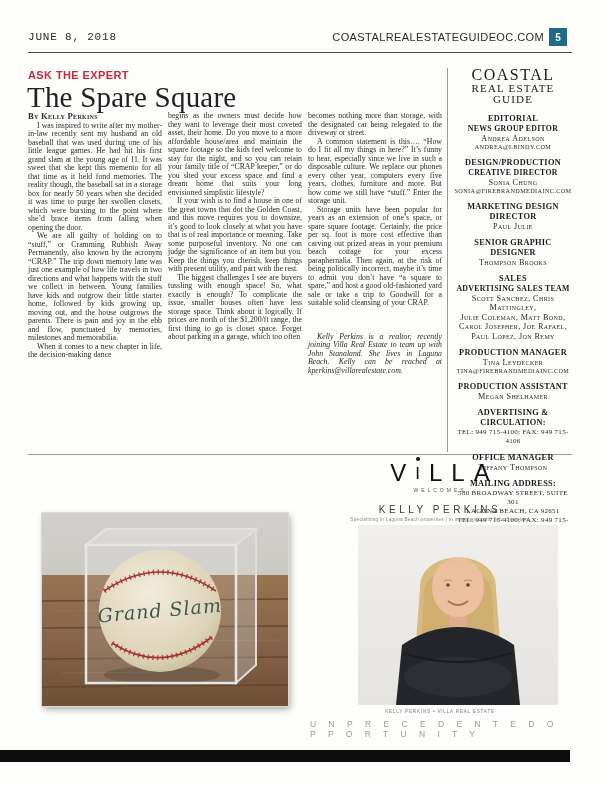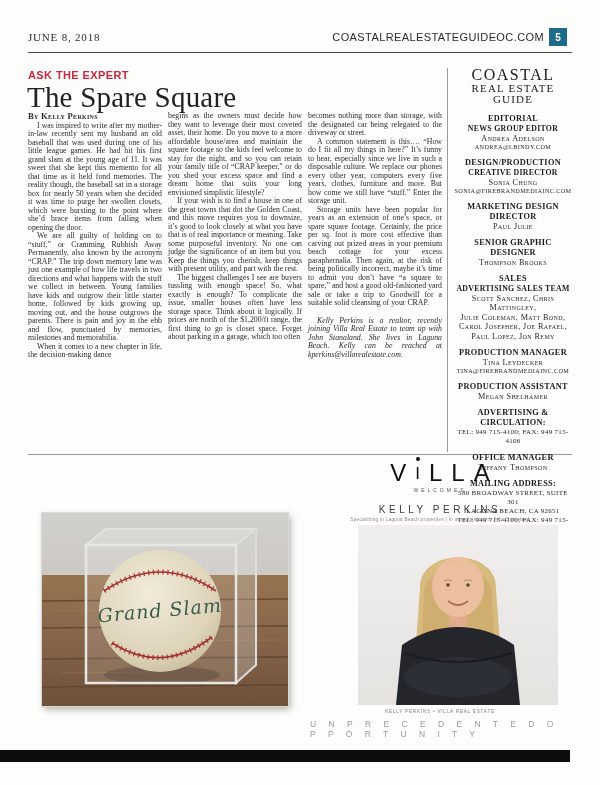--- a/index.html
+++ b/index.html
@@ -1,40 +1,40 @@
 <!DOCTYPE html>
 <html><head>
 <meta charset="utf-8">
 <style>
   html,body{margin:0;padding:0;background:#e8e8e8;}
   .page{position:relative;width:600px;height:785px;background:#fdfdfc;overflow:hidden;
         font-family:"Liberation Serif",serif;color:#1d1d1d;margin:0 auto;}
 
   
-  .hdr-date{position:absolute;left:28px;top:31px;font-family:Liberation Serif, serif;
+  .hdr-date{position:absolute;left:28px;top:31px;font-family:Liberation Mono, monospace;
             font-size:11px;letter-spacing:.8px;color:#2b2b2b;}
   .hdr-site{position:absolute;right:56px;top:31px;font-family:"Liberation Sans",sans-serif;
             font-size:11px;letter-spacing:.4px;color:#2b2b2b;}
   .hdr-pagenum{position:absolute;left:549px;top:28px;width:18px;height:18px;background:#1e6b87;
             color:#fff;font-family:"Liberation Sans",sans-serif;font-size:10px;font-weight:bold;
             display:flex;align-items:center;justify-content:center;}
   .hdr-rule{position:absolute;left:28px;top:52px;width:544px;height:0;border-top:1.6px solid #4a4a4a;}
 
   
   .kicker{position:absolute;left:28px;top:69px;font-family:"Liberation Sans",sans-serif;
           font-weight:bold;font-size:11px;letter-spacing:.4px;color:#c4293d;}
   .headline{position:absolute;left:27px;top:81px;font-size:29px;color:#222;letter-spacing:.2px;}
   .col{position:absolute;top:112px;width:134px;font-size:7.8px;line-height:8.5px;
        text-align:justify;color:#2a2a2a;}
   .col-1{left:28px;} .col-2{left:168px;} .col-3{left:308px;}
   .byline{font-variant:small-caps;font-weight:bold;font-size:8.6px;letter-spacing:.3px;
           text-align:left;margin-bottom:1px;}
   .col p{margin:0;text-indent:9px;}
   .col p.cont{text-indent:0;}
-  .col p.bio{margin-top:9px;font-style:italic;text-indent:9px;}
+  .col p.bio{margin-top:25px;font-style:italic;text-indent:9px;}
   .vrule{position:absolute;left:447px;top:68px;height:384px;width:0;border-left:1px solid #9a9a9a;}
   .hrule-bottom{position:absolute;left:28px;top:454px;width:544px;height:0;border-top:1px solid #9a9a9a;}
 
   
   .masthead{position:absolute;left:452px;top:66px;width:122px;text-align:center;color:#1a1a1a;}
   .mh-title1{font-size:16px;letter-spacing:1.5px;line-height:17px;}
   .mh-title2{font-size:11px;letter-spacing:1.2px;line-height:11px;margin-bottom:9px;}
   .mh-sec{margin-bottom:6.5px;}
   .mh-h{font-weight:bold;font-size:8.3px;letter-spacing:.3px;line-height:10px;}
   .mh-sub{font-weight:bold;font-size:7.8px;letter-spacing:.3px;line-height:9.5px;}

